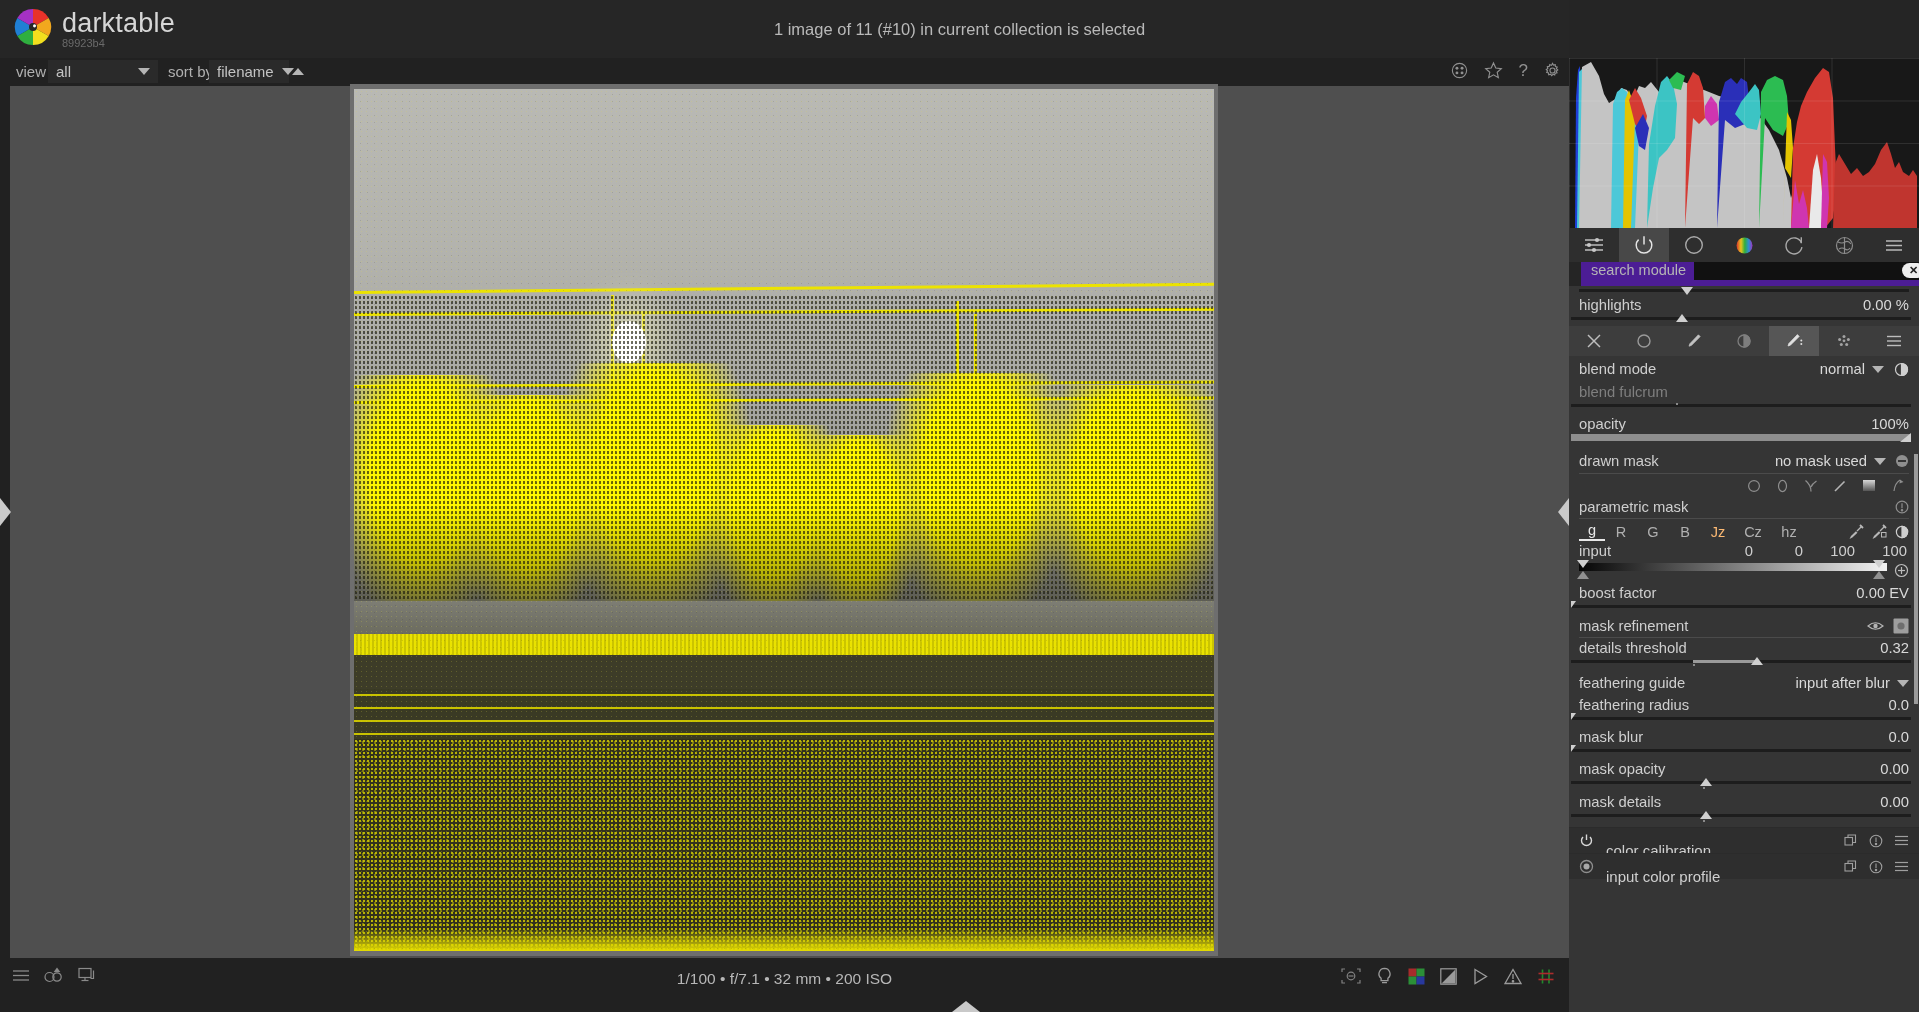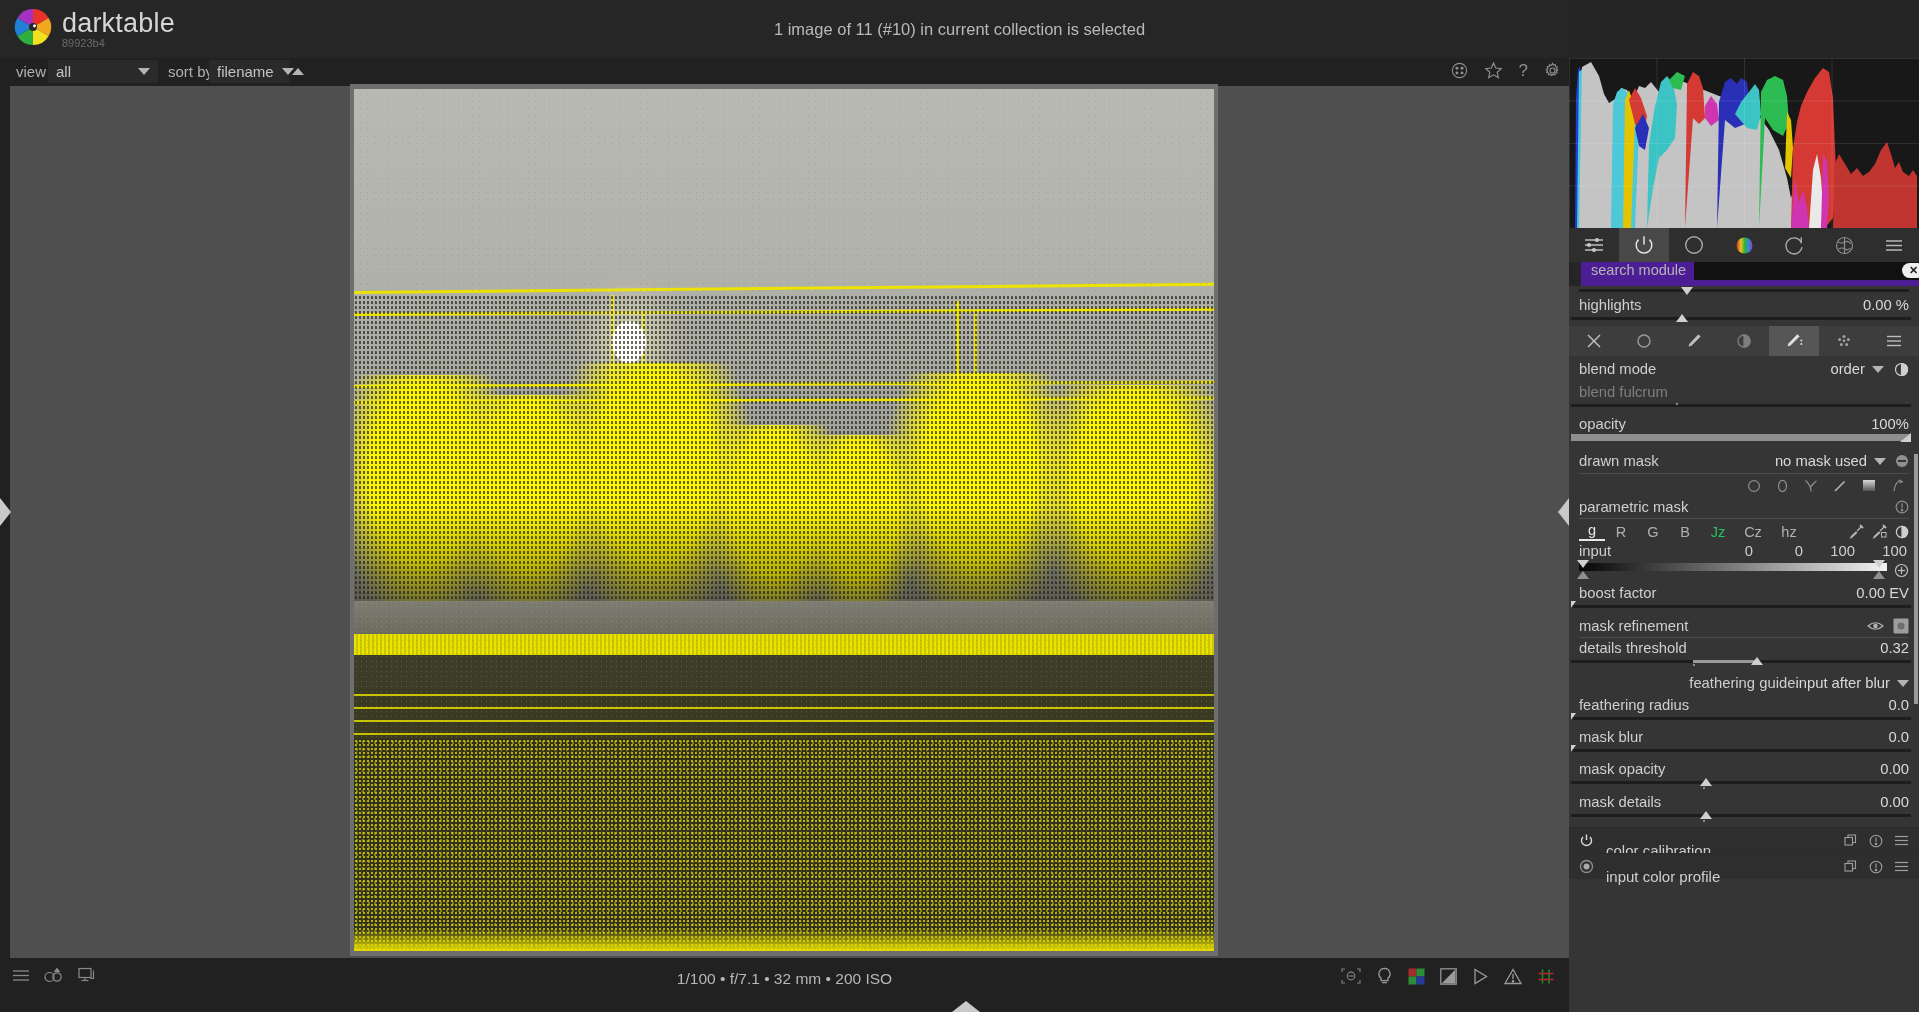--- a/index.html
+++ b/index.html
@@ -518,21 +518,21 @@
           <svg width="18" height="14" viewBox="0 0 18 14" stroke="#bdbdbd" stroke-width="1.4">
             <line x1="2" y1="2.5" x2="16" y2="2.5"></line>
               <line x1="2" y1="7" x2="16" y2="7"></line>
               <line x1="2" y1="11.5" x2="16" y2="11.5"></line>
           </svg>
         </div>
       </div>
 
       <div class="srow" style="height:26px;">
         <span class="k">blend mode</span>
-        <span class="v">order</span>
+        <span class="v">normal</span>
         <span class="tri-dn" style="margin-left:7px;"></span>
         <span style="margin-left:10px;">
           <svg width="15" height="15" viewBox="0 0 15 15" stroke="#cfcfcf" fill="none" stroke-width="1.2">
             <circle cx="7.5" cy="7.5" r="6"></circle>
               <path d="M7.5 1.5 a6 6 0 0 1 0 12z" fill="#cfcfcf"></path>
           </svg>
         </span>
       </div>
 
       <div class="srow" style="color:#7f7f7f;">
@@ -617,21 +617,21 @@
           </svg>
         </span>
       </div>
       <div class="sep"></div>
 
       <div style="display:flex;align-items:center;padding:3px 10px 1px 10px;font-size:14.5px;">
         <span style="width:26px;text-align:center;color:#e8e8e8;border-bottom:2px solid #e8e8e8;padding-bottom:1px;">g</span>
         <span style="width:32px;text-align:center;color:#b0b0b0;">R</span>
         <span style="width:32px;text-align:center;color:#b0b0b0;">G</span>
         <span style="width:32px;text-align:center;color:#b0b0b0;">B</span>
-        <span style="width:34px;text-align:center;color:#22c55e;">Jz</span>
+        <span style="width:34px;text-align:center;color:#fdba74;">Jz</span>
         <span style="width:36px;text-align:center;color:#b0b0b0;">Cz</span>
         <span style="width:36px;text-align:center;color:#b0b0b0;">hz</span>
         <span style="flex:1"></span>
         <span style="margin-right:8px;">
           <svg width="15" height="15" viewBox="0 0 15 15" stroke="#b8b8b8" fill="none" stroke-width="1.3">
             <path d="M12.8 2.2 L8 7 M7.4 7.6 L2.5 12.5 L2 13.5 L3 13 L8 8.2"></path>
             <path d="M11 1 L14 4" stroke-width="1.8"></path>
           </svg>
         </span>
         <span style="margin-right:8px;">
@@ -703,21 +703,21 @@
         <span class="k">details threshold</span>
         <span class="v">0.32</span>
       </div>
       <div class="slider" style="height:11px;margin-bottom:3px;">
         <div class="strack"></div>
         <div style="position:absolute;left:36%;top:3px;width:19%;height:3px;background:#9a9a9a;"></div>
         <div class="knob-up" style="left:53%;"></div>
         <div style="position:absolute;left:36%;top:7px;width:2px;height:2px;background:#8a8a8a;"></div>
       </div>
 
-      <div class="srow" style="height:24px;text-align:right;">
+      <div class="srow" style="height:24px;">
         <span class="k">feathering guide</span>
         <span class="v">input after blur</span>
         <span class="tri-dn" style="margin-left:7px;"></span>
       </div>
 
       <div class="srow">
         <span class="k">feathering radius</span>
         <span class="v">0.0</span>
       </div>
       <div class="slider" style="margin-bottom:4px;">

